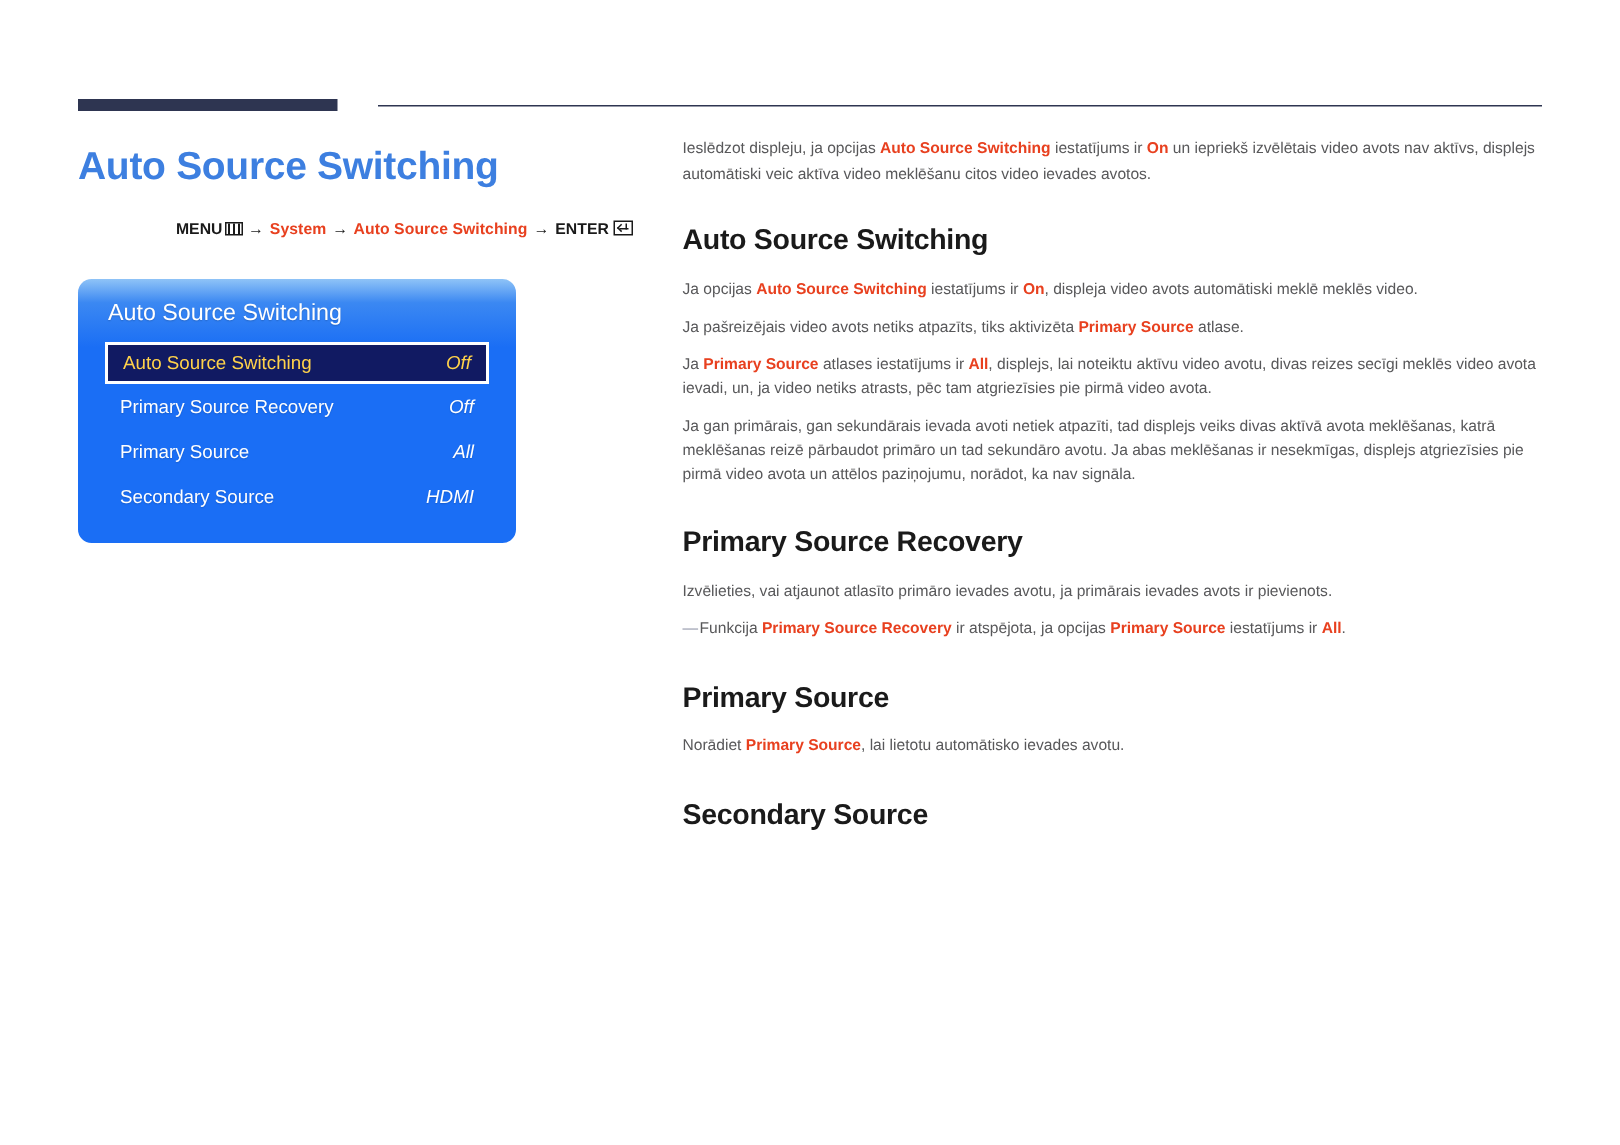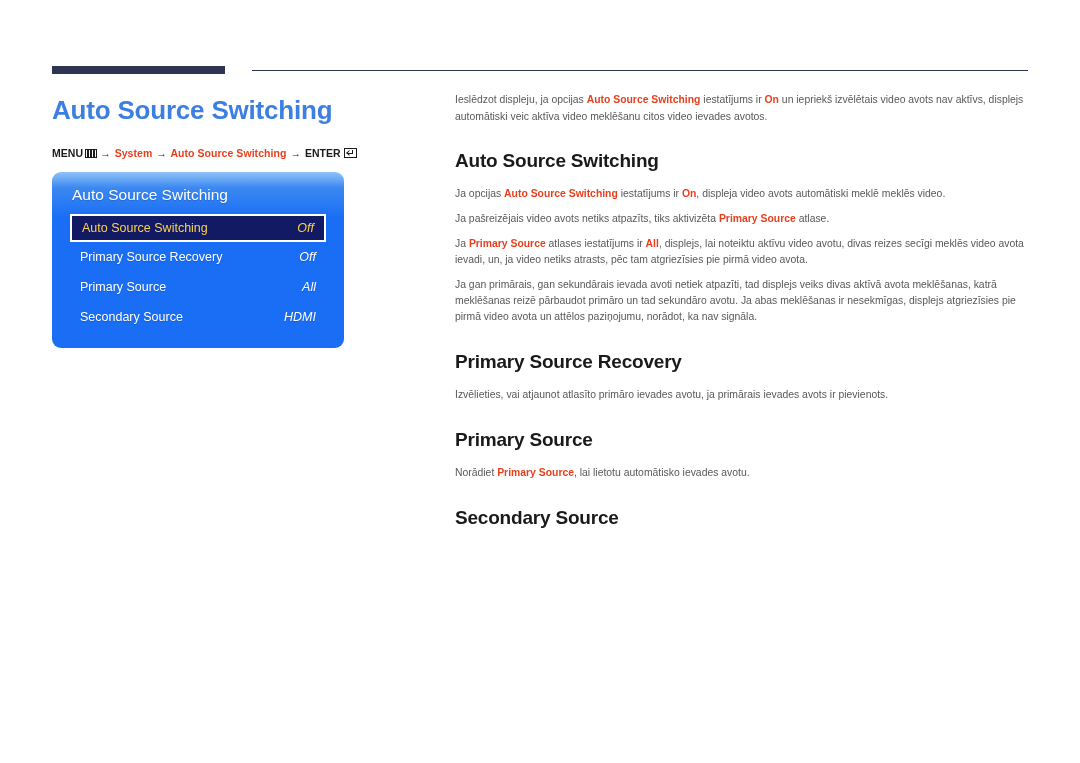--- a/index.html
+++ b/index.html
@@ -54,22 +54,23 @@
     color: #3d7fe0;
     letter-spacing: -0.2px;
     margin: 0 0 22px 0;
     line-height: 1.1;
   }
   .breadcrumb {
     font-size: 10.5px;
     font-weight: bold;
     color: #1a1a1a;
     white-space: nowrap;
-    margin-bottom: 13px;
+    margin-bottom: 27px;
     letter-spacing: 0.05px;
+    text-align: right;
   }
   .breadcrumb .crumb-red {
     color: #e8401f;
   }
   .breadcrumb .arrow {
     color: #1a1a1a;
     font-weight: normal;
     padding: 0 1px;
   }
   .icon-menu {
@@ -291,20 +292,21 @@
       <div class="sect">
         <h2 class="section">Auto Source Switching</h2>
         <p class="body"><span>Ja opcijas </span><span class="hl">Auto Source Switching</span><span> iestatījums ir </span><span class="hl">On</span><span>, displeja video avots automātiski meklē meklēs video.</span></p>
         <p class="body"><span>Ja pašreizējais video avots netiks atpazīts, tiks aktivizēta </span><span class="hl">Primary Source</span><span> atlase.</span></p>
         <p class="body"><span>Ja </span><span class="hl">Primary Source</span><span> atlases iestatījums ir </span><span class="hl">All</span><span>, displejs, lai noteiktu aktīvu video avotu, divas reizes secīgi meklēs video avota ievadi, un, ja video netiks atrasts, pēc tam atgriezīsies pie pirmā video avota.</span></p>
         <p class="body"><span>Ja gan primārais, gan sekundārais ievada avoti netiek atpazīti, tad displejs veiks divas aktīvā avota meklēšanas, katrā meklēšanas reizē pārbaudot primāro un tad sekundāro avotu. Ja abas meklēšanas ir nesekmīgas, displejs atgriezīsies pie pirmā video avota un attēlos paziņojumu, norādot, ka nav signāla.</span></p>
       </div>
       <div class="sect">
         <h2 class="section">Primary Source Recovery</h2>
         <p class="body"><span>Izvēlieties, vai atjaunot atlasīto primāro ievades avotu, ja primārais ievades avots ir pievienots.</span></p>
+        <p class="body"><span class="emdash">—</span><span>Funkcija </span><span class="hl">Primary Source Recovery</span><span> ir atspējota, ja opcijas </span><span class="hl">Primary Source</span><span> iestatījums ir </span><span class="hl">All</span><span>.</span></p>
       </div>
       <div class="sect">
         <h2 class="section">Primary Source</h2>
         <p class="body"><span>Norādiet </span><span class="hl">Primary Source</span><span>, lai lietotu automātisko ievades avotu.</span></p>
       </div>
       <div class="sect">
         <h2 class="section">Secondary Source</h2>
       </div>
     </div>
 

